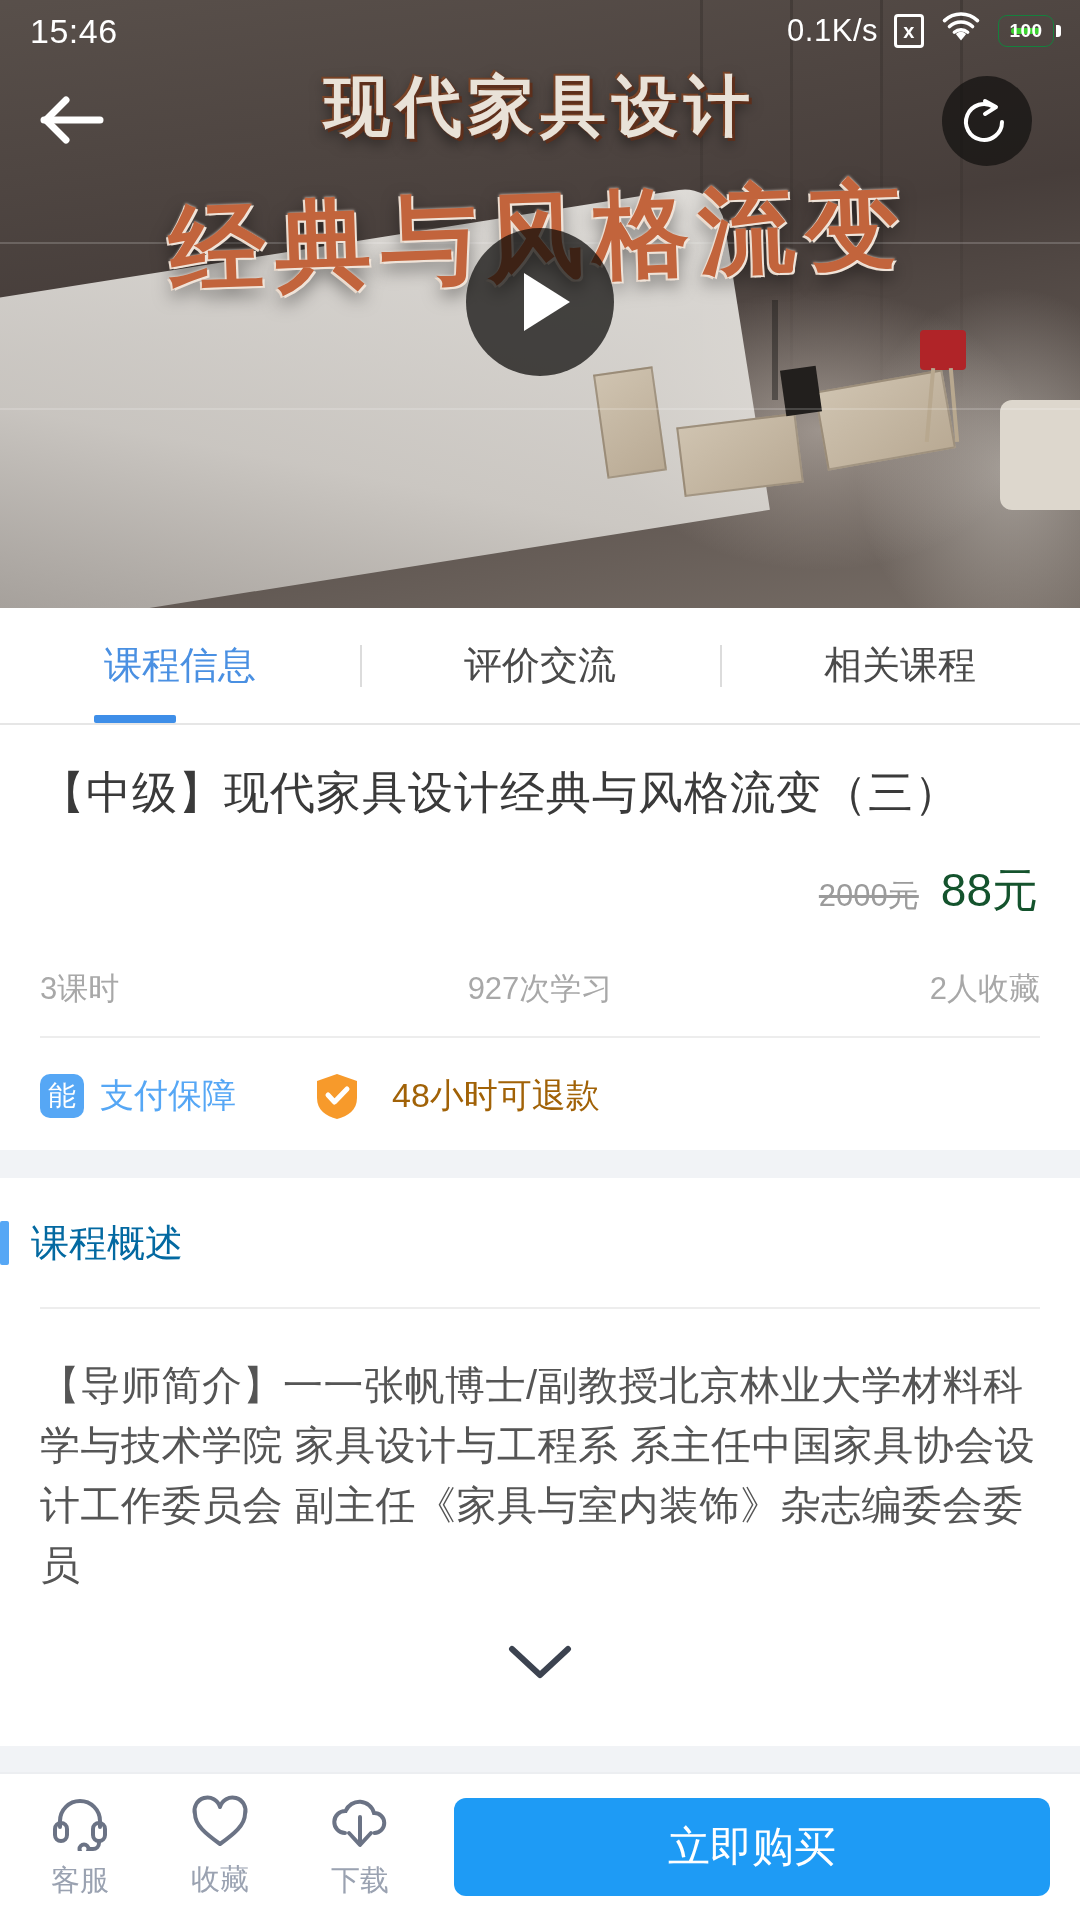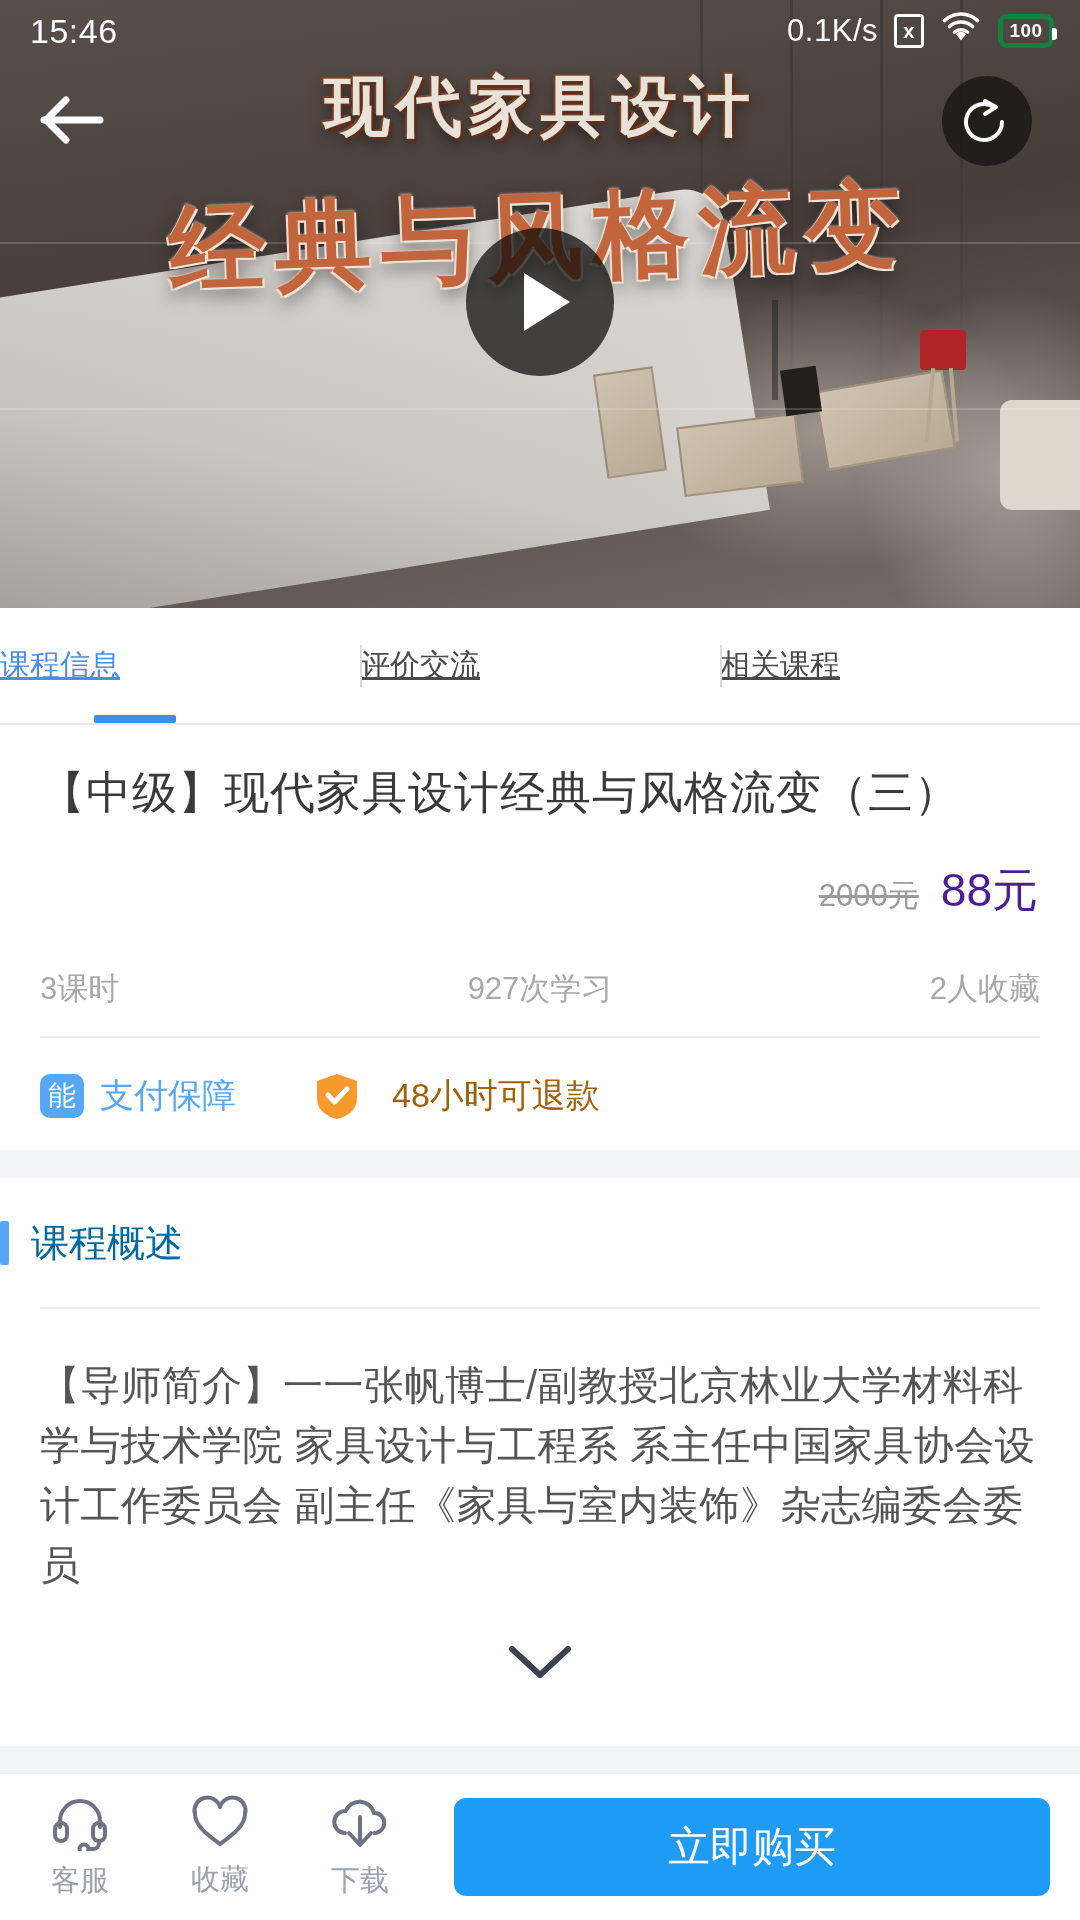--- a/index.html
+++ b/index.html
@@ -103,43 +103,43 @@
     font-size: 34px; letter-spacing: .5px;
   }
   .sb-right { display: flex; align-items: center; gap: 16px; }
   .sb-speed { font-size: 31px; }
   .sim-x {
     width: 30px; height: 34px; border: 3px solid #fff; border-radius: 4px;
     display: flex; align-items: center; justify-content: center;
     font-size: 20px; line-height: 1; font-weight: 700;
   }
   .batt {
-    width: 56px; height: 32px; border: 5px solid #15803d; border-radius: 9px;
+    width: 56px; height: 32px; border: 1px solid #15803d; border-radius: 9px;
     position: relative; display: flex; align-items: center; justify-content: center;
     padding: 12px;
   }
   .batt::after {
     content: ""; position: absolute; right: -8px; top: 9px;
     width: 5px; height: 12px; background: #fff; border-radius: 0 3px 3px 0;
   }
   .batt-fill {
     width: 100%; height: 100%; background: #3cd230; border-radius: 5px;
     color: #fff; font-size: 19px; font-weight: 700;
     display: flex; align-items: center; justify-content: center;
   }
 
   
   .tabs {
     position: relative; display: flex; height: 115px; align-items: center;
     background: #fff;
   }
   .tab {
-    flex: 1; text-align: center; font-size: 30px; color: #4a4a4a;
+    flex: 1; text-align: center; font-size: 38px; color: #4a4a4a;
     position: relative; height: 100%;
-    display: flex; align-items: center;  text-decoration: underline;
+    display: flex; align-items: center; justify-content: center;
   }
   .tab.active { color: #4a90e2; }
   .tab + .tab::before {
     content: ""; position: absolute; left: 0; top: 50%; transform: translateY(-50%);
     width: 2px; height: 42px; background: #dcdcdc;
   }
   .tab-underline {
     position: absolute; bottom: 0; width: 82px; height: 8px;
     background: #3e8ee8; border-radius: 2px;
   }
@@ -150,21 +150,21 @@
   .course-title {
     font-size: 45px; color: #3a3a3a; line-height: 1.35; letter-spacing: 1px;
   }
   .price-row {
     display: flex; align-items: baseline; justify-content: flex-end;
     gap: 22px; margin-top: 36px; padding-right: 2px;
   }
   .price-old {
     font-size: 31px; color: #9b9b9b; text-decoration: line-through;
   }
-  .price-new { font-size: 46px; color: #4c1d95; }
+  .price-new { font-size: 46px; color: #14532d; }
 
   .stats {
     display: flex; margin-top: 46px; color: #a8a8a8; font-size: 31px;
     padding-bottom: 26px; border-bottom: 2px solid #ededed;
   }
   .stats span:nth-child(1) { flex: 1; text-align: left; }
   .stats span:nth-child(2) { flex: 1; text-align: center; }
   .stats span:nth-child(3) { flex: 1; text-align: right; }
 
   .guarantees { display: flex; align-items: center; gap: 78px; margin: 34px 0 30px; }

